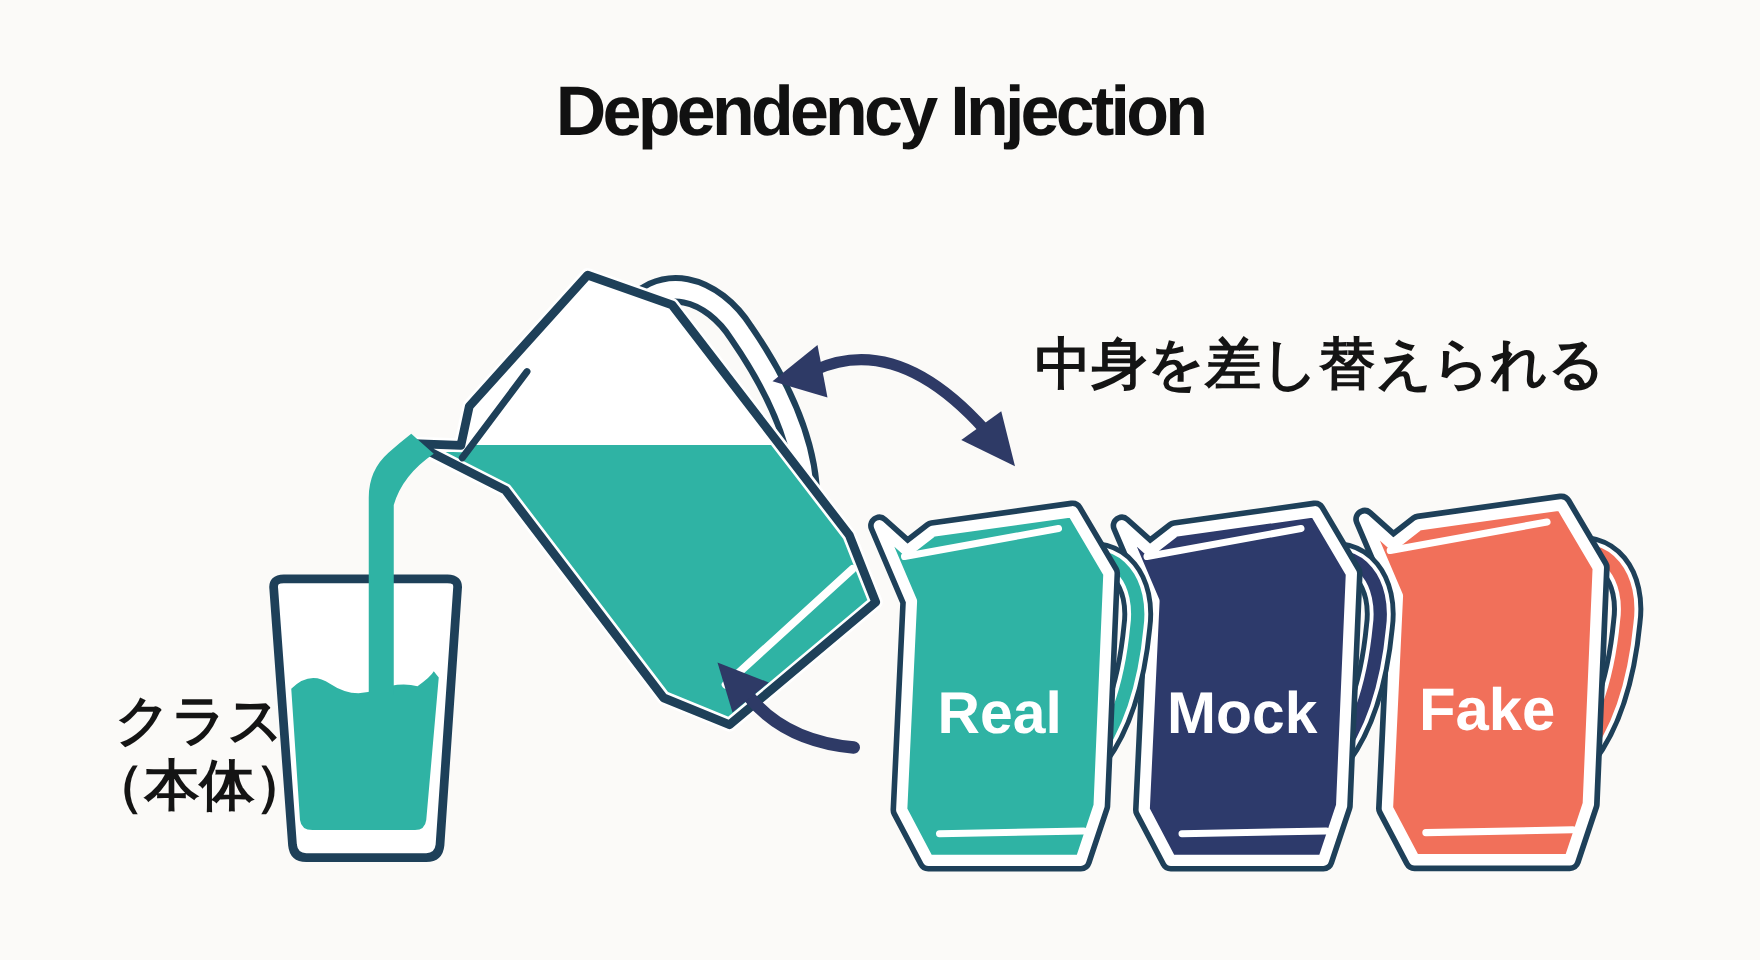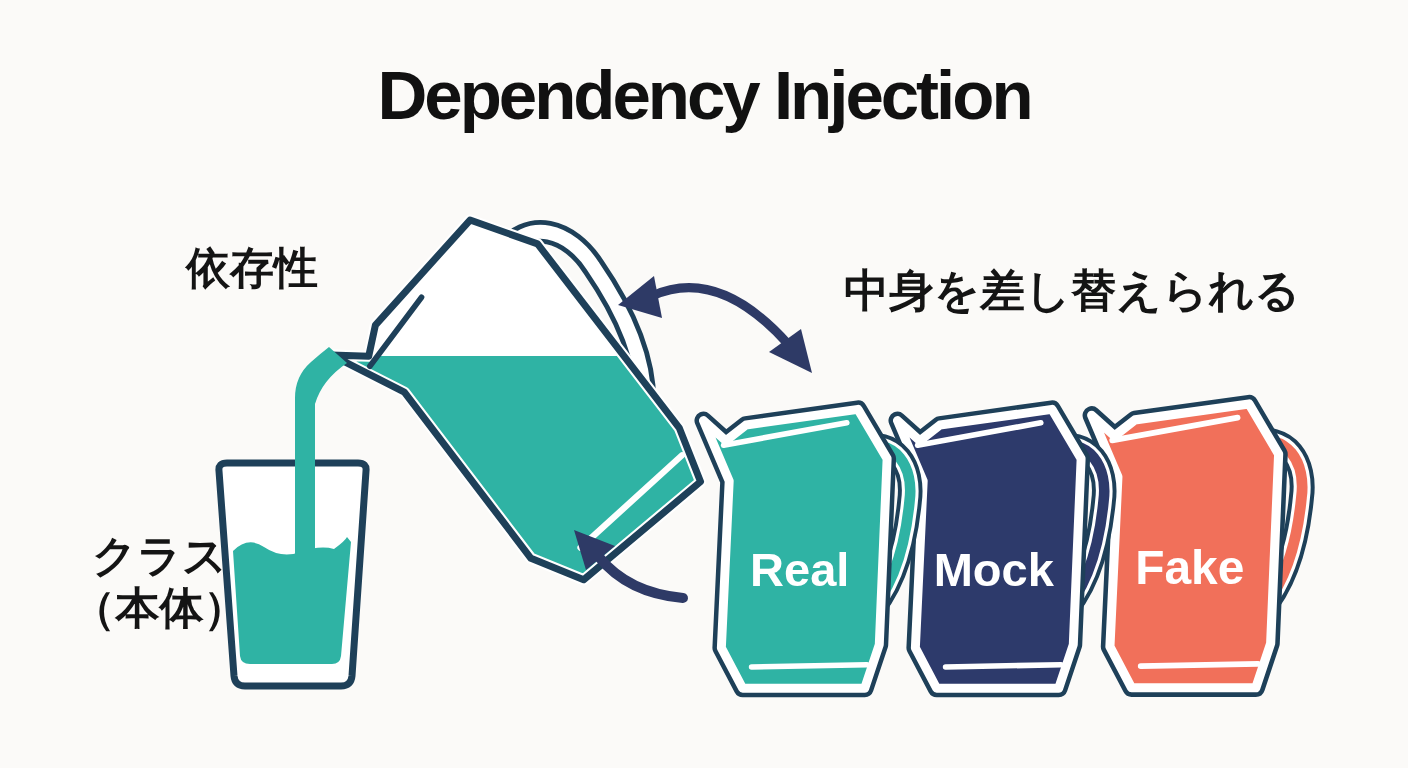--- a/index.html
+++ b/index.html
@@ -5,50 +5,50 @@
   html,body{margin:0;padding:0;}
   body{
     width:1408px;height:768px;
     background:#fbfaf8;
     font-family:"Liberation Sans",sans-serif;
     position:relative;overflow:hidden;
   }
   .title{
     position:absolute;left:0;top:56px;width:1408px;
     text-align:center;
-    font-size:69px;font-weight:800;letter-spacing:-3px;
+    font-size:56px;font-weight:800;letter-spacing:-3px;
     color:#111111;
   }
   .jp{
     position:absolute;
     color:#141414;font-weight:800;
     font-size:44px;line-height:1.18;
     text-align:center;white-space:nowrap;
   }
   .jp-dependency{left:142px;top:242px;width:220px;}
-  .jp-class{left:52px;top:530px;width:215px;}
-  .jp-caption{left:828px;top:264px;font-size:45px;text-align:left;margin-left:16px;}
+  .jp-class{left:52px;top:551px;width:215px;}
+  .jp-caption{left:828px;top:264px;font-size:45px;text-align:left;}
   svg.scene{position:absolute;left:0;top:0;}
   svg text.jug-label{
     font-family:"Liberation Sans",sans-serif;
     font-weight:800;font-size:42px;
     fill:#ffffff;text-anchor:middle;
   }
   .o-pass{fill:none;stroke-linejoin:round;}
   .w-ring{stroke:#ffffff;stroke-linejoin:round;}
   .hl{stroke:#ffffff;stroke-linecap:round;fill:none;}
   .rim-accent{stroke-linecap:round;fill:none;}
 </style>
 </head>
 <body>
 
 <div class="title">Dependency Injection</div>
 
 <div class="jp jp-dependency">
-  <span>依存性</span><br>
+  <br>
 </div>
 
 <div class="jp jp-class">
   <span>クラス</span><br>
   <span>（本体）</span>
 </div>
 
 <div class="jp jp-caption">中身を差し替えられる</div>
 
 <svg class="scene" width="1408" height="768" viewBox="0 0 1408 768">

